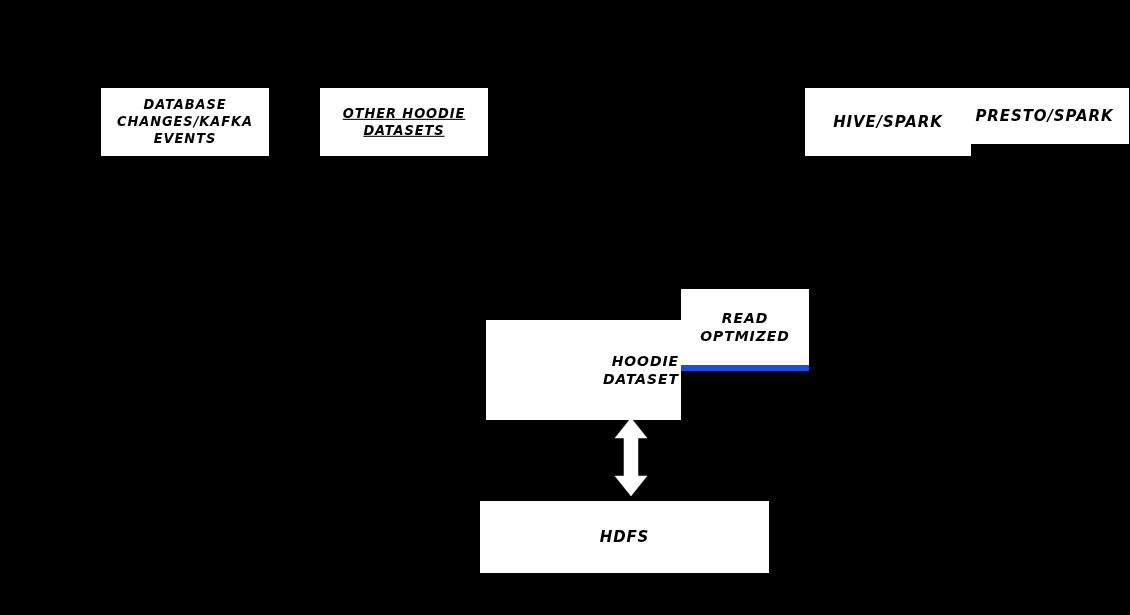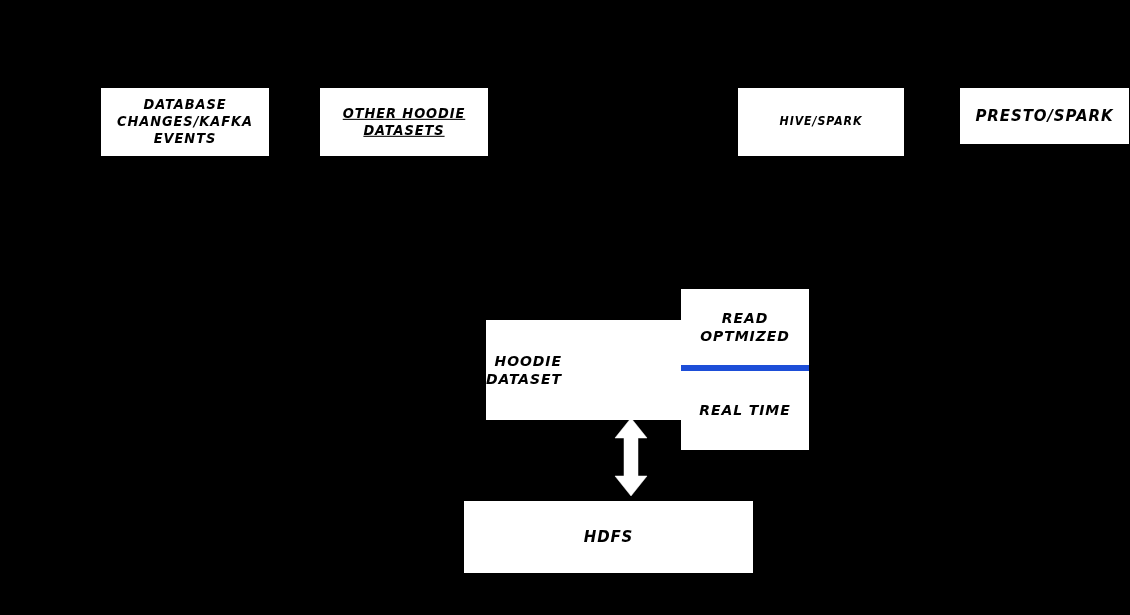--- a/index.html
+++ b/index.html
@@ -37,47 +37,47 @@
   }
   .node-label {
     display: block;
     white-space: pre-line;
     transform: scaleY(1.06);
   }
 
   
   .src-1 { left: 61px;  top: 88px; width: 168px; height: 68px; font-size: 13px; }
   .src-2 { left: 280px; top: 88px; width: 168px; height: 68px; font-size: 13px; text-decoration: underline; }
-  .eng-1 { left: 698px; top: 88px; width: 166px; height: 68px; font-size: 11px; }
+  .eng-1 { left: 765px; top: 88px; width: 166px; height: 68px; font-size: 15px; }
   .eng-2 { left: 920px; top: 88px; width: 169px; height: 56px; font-size: 15px; }
 
   
   .dataset {
     left: 446px; top: 320px; width: 195px; height: 100px;
-    justify-content: flex-start;
+    justify-content: flex-end;
     align-items: center;
     padding-right: 2px;
     font-size: 14px;
     text-align: right;
   }
 
   
   .view-ro {
     left: 641px; top: 289px; width: 128px; height: 82px;
     font-size: 14px;
     border-bottom: 6px solid #1d4ed8;
   }
   .view-rt {
     left: 641px; top: 371px; width: 128px; height: 79px;
     font-size: 14px;
   }
 
   
   .hdfs {
-    left: 424px; top: 501px; width: 289px; height: 72px;
+    left: 440px; top: 501px; width: 289px; height: 72px;
     font-size: 15px;
   }
 
   
   .arrow-updown {
     position: absolute;
     left: 573px;
     top: 418px;
     width: 36px;
     height: 78px;
@@ -111,23 +111,20 @@
   <div class="node dataset">
     <span class="node-label">Hoodie
 Dataset</span>
   </div>
 
   <div class="node view-ro">
     <span class="node-label">Read
 Optmized</span>
   </div>
 
-  <div class="node view-rt">
-    <span class="node-label">Real Time</span>
-  </div>
 
   <div class="arrow-updown">
     <svg viewBox="0 0 36 78" preserveAspectRatio="none" aria-hidden="true">
       <polygon points="18,0 34,20 25,20 25,58 34,58 18,78 2,58 11,58 11,20 2,20" fill="#ffffff" stroke="#ffffff" stroke-width="0.5"></polygon>
     </svg>
   </div>
 
   <div class="node hdfs">
     <span class="node-label">HDFS</span>
   </div>

